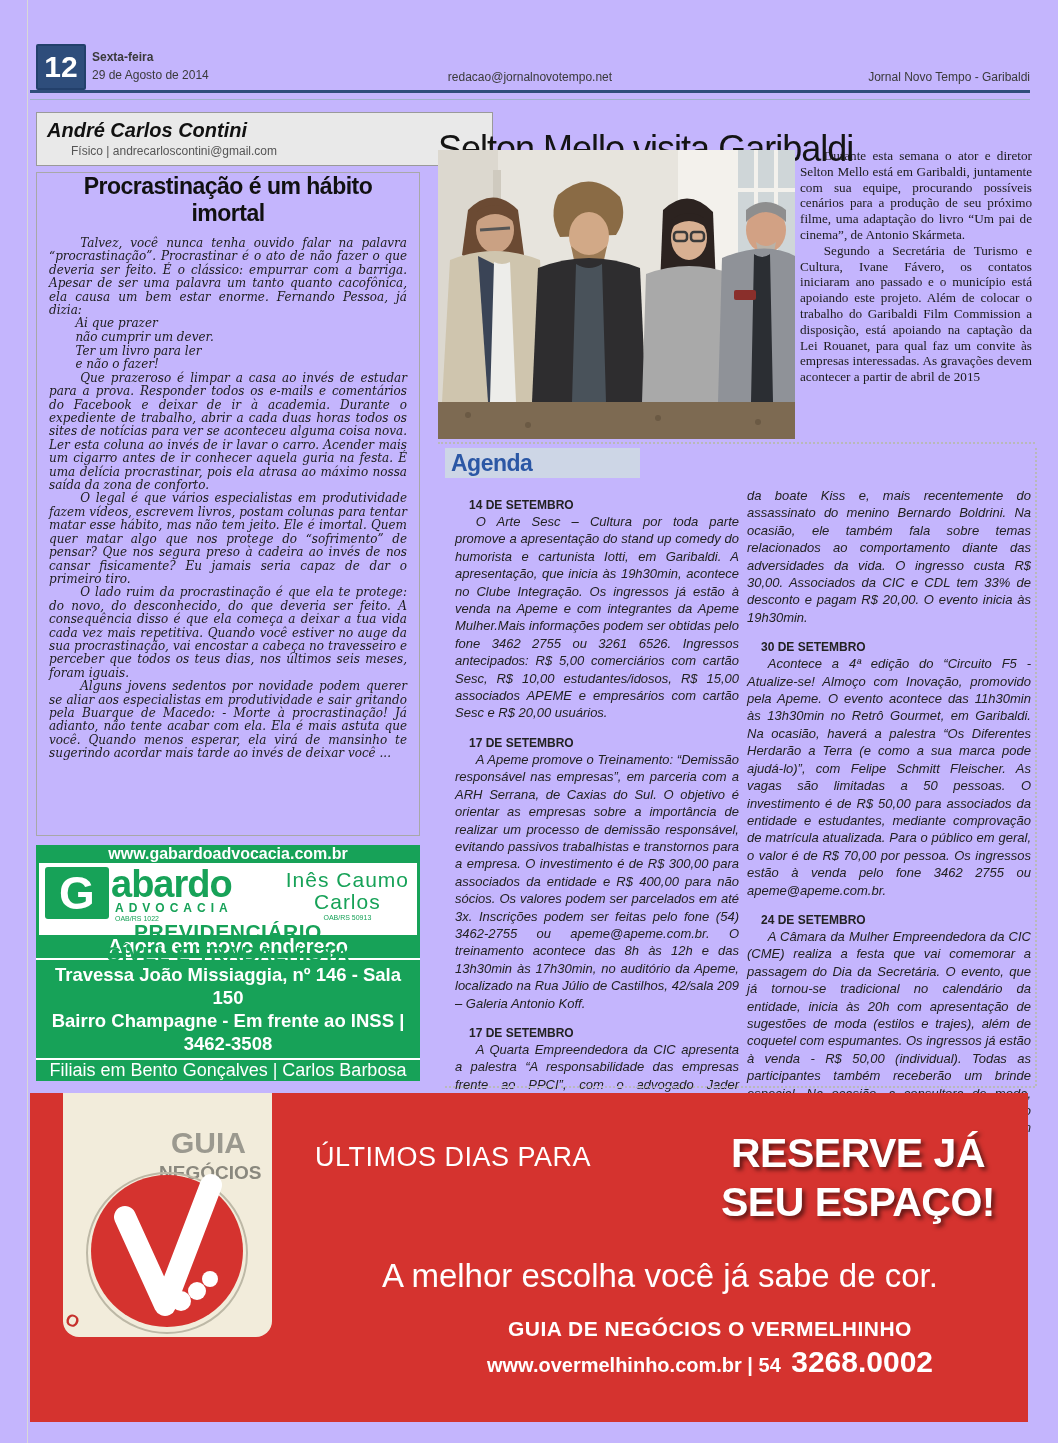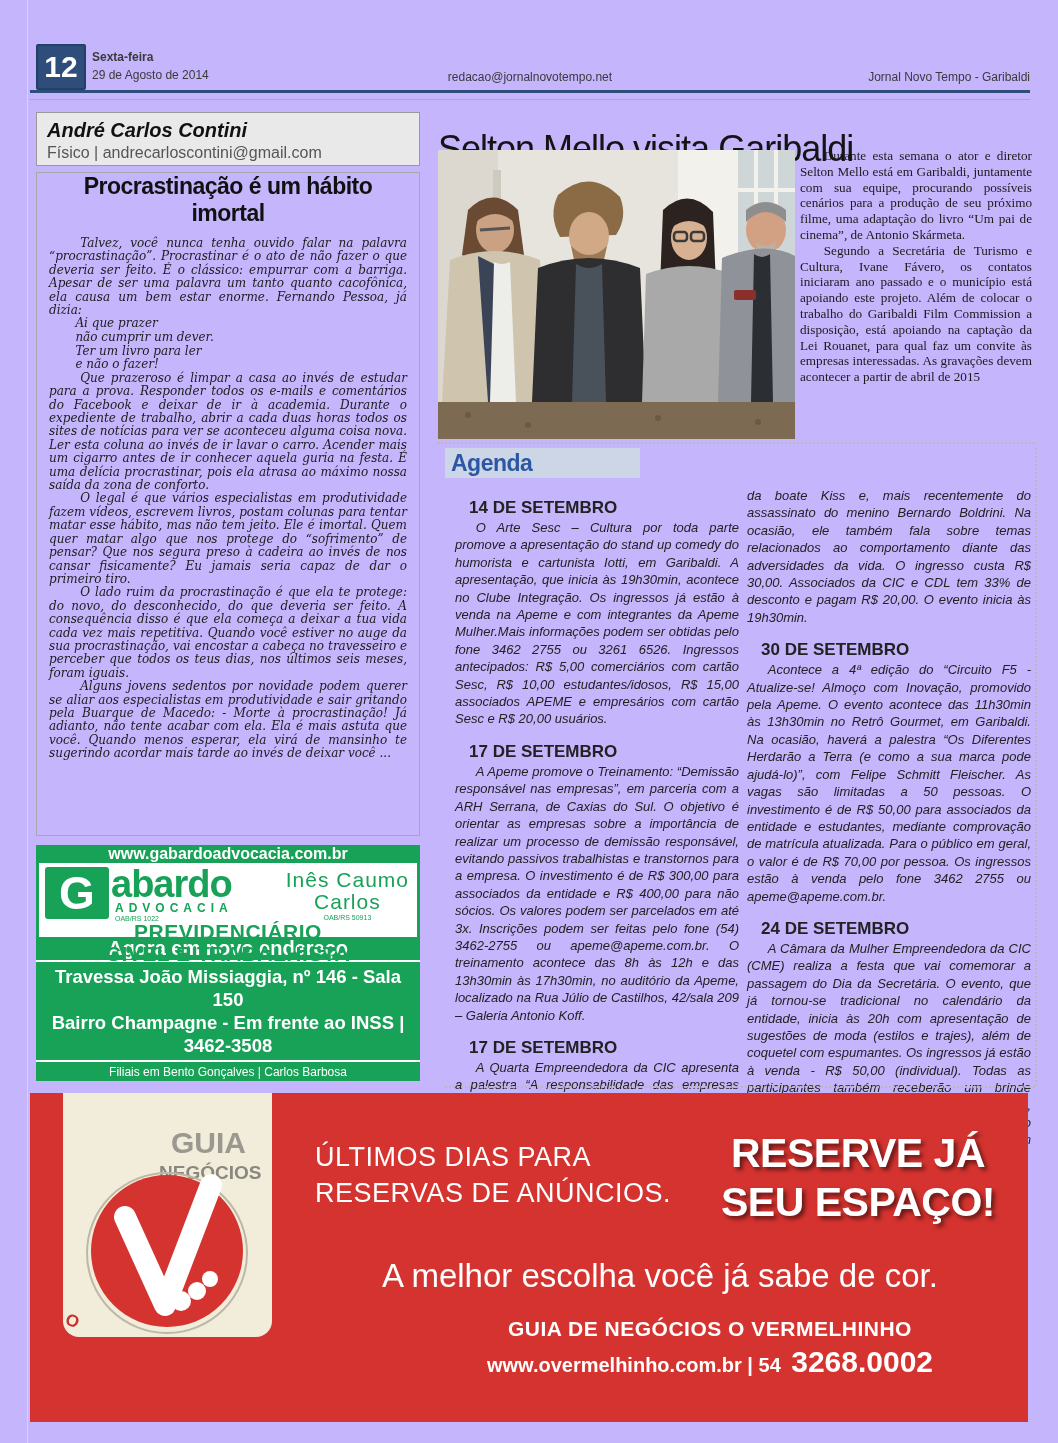--- a/index.html
+++ b/index.html
@@ -13,24 +13,24 @@
                border:2px solid #23406b;border-radius:2px;color:#fff;font-weight:bold;font-size:30px;
                display:flex;align-items:center;justify-content:center;}
   .hdr-weekday{position:absolute;left:62px;top:6px;font-size:12px;font-weight:bold;color:#3a3a3a;}
   .hdr-date{position:absolute;left:62px;top:24px;font-size:12px;color:#3a3a3a;}
   .hdr-email{position:absolute;left:0;width:100%;top:26px;text-align:center;font-size:12px;color:#3a3a3a;}
   .hdr-paper{position:absolute;right:0;top:26px;font-size:12px;color:#3a3a3a;}
   .hdr-rule{position:absolute;left:0;top:46px;width:100%;height:6px;
             border-top:3px solid #2e4d7b;border-bottom:1px solid #9db0ca;}
 
   
-  .author-box{position:absolute;left:36px;top:112px;width:384px;height:54px;background:#e9e9e9;
+  .author-box{position:absolute;left:36px;top:112px;width:457px;height:54px;background:#e9e9e9;
               border:1px solid #9a9a9a;box-sizing:border-box;padding:6px 10px;}
   .author-name{font-style:italic;font-weight:bold;font-size:20px;color:#111;line-height:1.1;}
-  .author-sub{font-size:16px;color:#555;margin-top:3px;}
+  .author-sub{font-size:12px;color:#555;margin-top:3px;margin-left:24px;}
 
   .article-box{position:absolute;left:36px;top:172px;width:384px;height:664px;border:1px solid #a8a8a8;
                box-sizing:border-box;padding:0 12px;overflow:hidden;}
   .article-title{font-weight:bold;font-size:23px;color:#111;text-align:center;margin:0 0 10px 0;
                  letter-spacing:-0.5px;}
   .article-body p{font-family:"DejaVu Serif",serif;font-style:italic;font-size:12px;line-height:13.4px;
                   color:#1c1c1c;text-align:justify;text-indent:2.6em;margin:0;}
   .article-body .poem{font-family:"DejaVu Serif",serif;font-style:italic;font-size:12px;line-height:13.6px;
                   color:#1c1c1c;margin:0 0 0 2.2em;}
 
@@ -47,21 +47,21 @@
   .g-oab{color:#17a258;font-size:7px;margin-left:6px;}
   .g-partner{position:absolute;right:8px;top:6px;text-align:center;color:#17a258;}
   .g-partner-name{font-size:21px;line-height:1.05;letter-spacing:1px;}
   .g-partner-oab{font-size:7px;margin-top:1px;}
   .g-services{position:absolute;left:0;right:0;top:58px;text-align:center;color:#17a258;
               font-weight:bold;font-size:21px;line-height:1.05;letter-spacing:0.5px;}
   .g-bar{height:28px;color:#fff;font-weight:bold;font-size:20px;display:flex;align-items:center;
          justify-content:center;border-bottom:2px solid #fff;}
   .g-addr{border-bottom:2px solid #fff;padding:3px 8px;color:#fff;font-weight:bold;font-size:18.5px;
           line-height:1.25;text-align:center;flex:1;display:flex;flex-direction:column;justify-content:center;}
-  .g-filiais{height:27px;color:#fff;font-size:12px;display:flex;align-items:center;justify-content:center;border-radius:7px;}
+  .g-filiais{height:27px;color:#fff;font-size:18px;display:flex;align-items:center;justify-content:center;border-radius:7px;}
 
   
   .headline{position:absolute;left:438px;top:104px;width:594px;font-weight:normal;font-size:36px;
             letter-spacing:-1px;color:#141414;}
   .photo{position:absolute;left:438px;top:150px;width:357px;height:289px;}
   .main-col{position:absolute;left:800px;top:148px;width:232px;}
   .main-col p{font-family:"Liberation Serif",serif;font-size:13.2px;line-height:15.8px;color:#1b1b1b;
               text-align:justify;text-indent:1.8em;margin:0;}
   .dotted-h{border-top:2px dotted #b9b9b9;}
   .rule-under-photo{position:absolute;left:438px;top:442px;width:597px;}
@@ -69,21 +69,21 @@
   .rule-right-v{position:absolute;left:1035px;top:448px;height:638px;border-left:2px dotted #b9b9b9;}
 
   
   .agenda{position:absolute;left:445px;top:448px;width:590px;height:638px;}
   .agenda-bar{position:absolute;left:0;top:0;width:195px;height:30px;background:#cdd6e6;
               display:flex;align-items:center;padding-left:6px;box-sizing:border-box;}
   .agenda-title{color:#2b57a5;font-weight:bold;font-size:23px;letter-spacing:-0.5px;}
   .agenda-col{position:absolute;width:284px;}
   .agenda-col.left{left:10px;top:50px;}
   .agenda-col.right{left:302px;top:38px;}
-  .agenda-date{font-weight:bold;font-size:17px;color:#222;margin:14px 0 0 14px;}
+  .agenda-date{font-weight:bold;font-size:12px;color:#222;margin:14px 0 0 14px;}
   .agenda-col .agenda-date:first-child{margin-top:0;}
   .agenda-text{font-style:italic;font-size:13px;line-height:17.4px;color:#222;text-align:justify;
                text-indent:1.6em;margin:1px 0 0 0;}
   .agenda-text.cont{text-indent:0;}
 
   
   .red-ad{position:absolute;left:30px;top:1093px;width:998px;height:329px;background:#d5332f;}
   .cream-panel{position:absolute;left:33px;top:0;width:209px;height:244px;background:#f2ecdb;
                border-radius:0 0 16px 16px;overflow:hidden;}
   .ultimos{position:absolute;left:285px;top:46px;width:400px;color:#fff;font-size:27px;
@@ -256,21 +256,20 @@
         <circle cx="104" cy="160" r="80" fill="none" stroke="#bdb8a6" stroke-width="2"></circle>
         <circle cx="104" cy="158" r="76" fill="#d5332f"></circle>
         <path d="M 62 124 L 102 212 L 148 92" fill="none" stroke="#ffffff" stroke-width="22" stroke-linecap="round" stroke-linejoin="round"></path>
         <circle cx="118" cy="208" r="10" fill="#ffffff"></circle>
         <circle cx="134" cy="198" r="9" fill="#ffffff"></circle>
         <circle cx="147" cy="186" r="8" fill="#ffffff"></circle>
       </svg>
     </div>
     <div class="ultimos">
       <div>ÚLTIMOS DIAS  PARA</div>
-      <div>RESERVAS DE ANÚNCIOS.</div>
     </div>
     <div class="reserve">
       <div>RESERVE JÁ</div>
       <div>SEU ESPAÇO!</div>
     </div>
     <div class="tagline">A melhor escolha você já sabe de cor.</div>
     <div class="brand-line">GUIA DE NEGÓCIOS O VERMELHINHO</div>
     <div class="site-line">
       <span class="site-small">www.overmelhinho.com.br | 54</span>
       <span class="phone-big">3268.0002</span>

